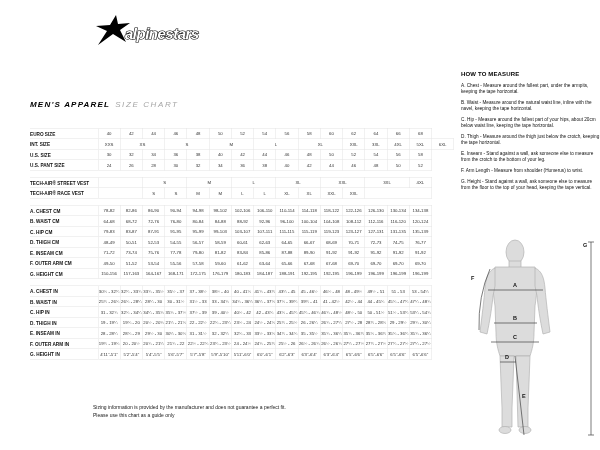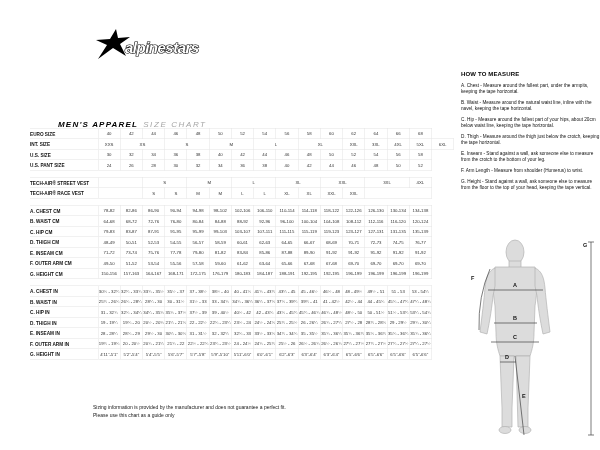--- a/index.html
+++ b/index.html
@@ -1,24 +1,24 @@
 <!DOCTYPE html>
 <html><head>
 <meta charset="utf-8">
 <style>
   html,body{margin:0;padding:0;background:#fff;}
   #page{position:relative;width:600px;height:450px;background:#fff;overflow:hidden;
         font-family:"Liberation Sans",sans-serif;}
 
   
-  .logo{position:absolute;left:95px;top:28px;width:130px;height:36px;}
-
-  
-  .title{position:absolute;left:30px;top:120px;font-style:italic;font-weight:bold;
-         font-size:8px;letter-spacing:1.2px;color:#000;white-space:nowrap;margin-left:28px;}
+  .logo{position:absolute;left:95px;top:14px;width:130px;height:36px;}
+
+  
+  .title{position:absolute;left:30px;top:100px;font-style:italic;font-weight:bold;
+         font-size:8px;letter-spacing:1.2px;color:#000;white-space:nowrap;}
   .title .light{color:#a6a6a6;font-weight:normal;margin-left:5px;letter-spacing:1.6px;}
 
   
   .tablewrap{position:absolute;left:30px;top:128px;width:424px;height:250px;}
   table.size-table{border-collapse:collapse;table-layout:fixed;width:848px;
                    transform:scale(.5);transform-origin:0 0;background:#fff;}
   table.size-table td{padding:0;height:20px;white-space:nowrap;overflow:hidden;}
   td.rowlabel{font-size:9.4px;font-weight:bold;color:#111;text-align:left;
               border-top:1px solid #e2e2e2;border-bottom:1px solid #e2e2e2;}
   td.cell{font-size:8.6px;color:#333;text-align:center;border:1px solid #e2e2e2;}

